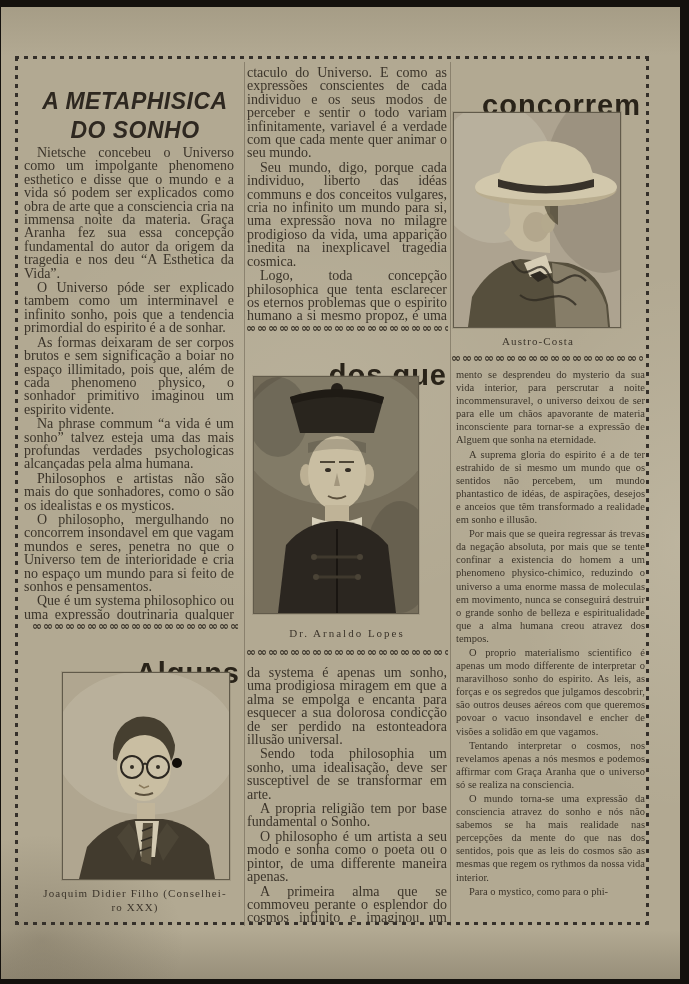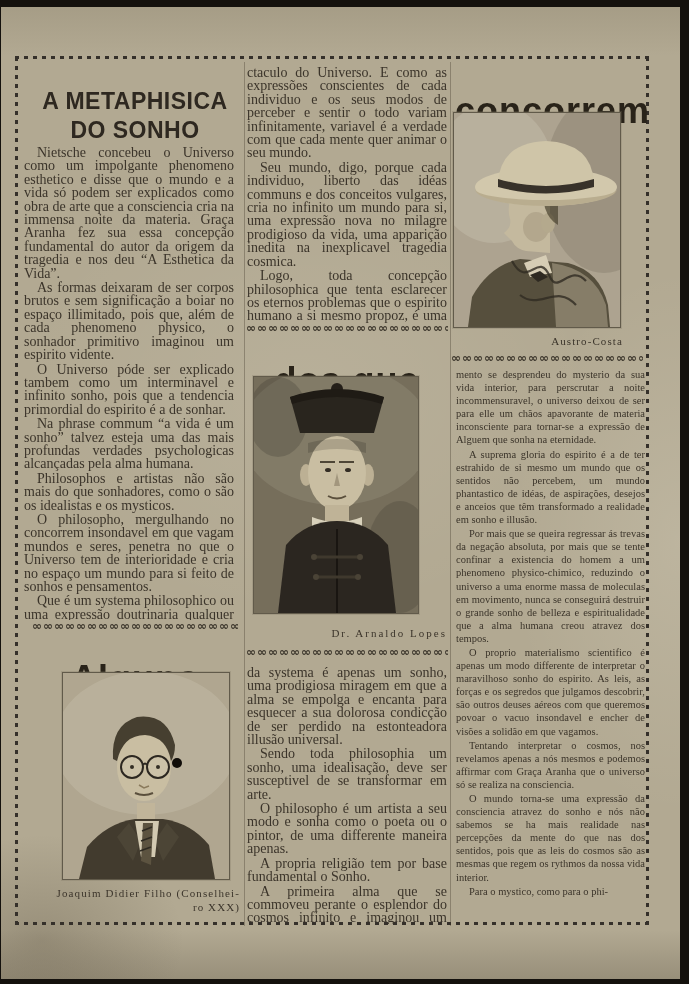--- a/index.html
+++ b/index.html
@@ -17,33 +17,33 @@
   .edge{position:absolute;}
   .edge.h{height:3px;left:0;right:0;
     background:repeating-linear-gradient(90deg,#35302a 0 4px,transparent 4px 9px);}
   .edge.v{width:3px;top:0;bottom:0;
     background:repeating-linear-gradient(0deg,#35302a 0 4px,transparent 4px 9px);}
   .edge.t{top:0}.edge.b{bottom:0}.edge.l{left:0}.edge.r{right:0}
   .colrule{position:absolute;top:62px;height:864px;width:1px;background:rgba(64,55,40,.35);}
   
   .title{position:absolute;left:30px;top:72px;width:210px;text-align:center;
     font-family:"Liberation Sans",sans-serif;font-weight:700;font-size:23px;line-height:29px;
-    letter-spacing:.5px;color:#2e2820;}
+    letter-spacing:.5px;color:#2e2820;font-style:italic;}
   .bighead{position:absolute;font-family:"Liberation Sans",sans-serif;font-weight:700;
-    font-size:36px;line-height:30px;color:#292319;letter-spacing:1px;text-align:center;}
+    font-size:29px;line-height:30px;color:#292319;letter-spacing:1px;text-align:right;}
   .bodytext{position:absolute;font-size:14px;line-height:13.4px;color:#3b342a;
     text-align:justify;overflow:hidden;}
   .bodytext p{margin:0 0 1px 0;}
   .para{text-indent:13px;}
   .cont{text-indent:0;}
   .small{font-size:10.5px;line-height:13.1px;}
   .chain{position:absolute;font-family:"DejaVu Sans",sans-serif;font-weight:700;font-size:12px;
     line-height:12px;color:#3a342a;letter-spacing:1px;white-space:nowrap;overflow:hidden;}
   .caption{position:absolute;font-size:11px;line-height:14px;letter-spacing:1.1px;
-    color:#3c352b;text-align:right;}
+    color:#3c352b;text-align:center;}
   .photo{position:absolute;border:1px solid rgba(50,43,32,.55);
     box-shadow:inset 0 0 20px rgba(35,30,22,.45), 0 0 0 1px rgba(120,110,90,.25);
     background:#9c927c;overflow:hidden;}
   .photo svg{display:block;}
 </style>
 </head>
 <body>
 
 <div class="page">
   <div class="paper"></div>
@@ -58,22 +58,22 @@
   <div class="colrule" style="left:244px"></div>
   <div class="colrule" style="left:450px"></div>
 
   <h1 class="title">
     <span>A METAPHISICA</span><br>
     <span>DO SONHO</span>
   </h1>
 
   <div class="bodytext" style="left:24px;top:146px;width:210px;height:474px">
     <p class="para">Nietsche concebeu o Universo como um impolgante phenomeno esthetico e disse que o mundo e a vida só podem ser explicados como obra de arte que a consciencia cria na immensa noite da materia. Graça Aranha fez sua essa concepção fundamental do autor da origem da tragedia e nos deu “A Esthetica da Vida”.</p>
+    <p class="para">O Universo póde ser explicado tambem como um interminavel e infinito sonho, pois que a tendencia primordial do espirito é a de sonhar.</p>
     <p class="para">As formas deixaram de ser corpos brutos e sem significação a boiar no espaço illimitado, pois que, além de cada phenomeno physico, o sonhador primitivo imaginou um espirito vidente.</p>
-    <p class="para">O Universo póde ser explicado tambem como um interminavel e infinito sonho, pois que a tendencia primordial do espirito é a de sonhar.</p>
     <p class="para">Na phrase commum “a vida é um sonho” talvez esteja uma das mais profundas verdades psychologicas alcançadas pela alma humana.</p>
     <p class="para">Philosophos e artistas não são mais do que sonhadores, como o são os idealistas e os mysticos.</p>
     <p class="para">O philosopho, mergulhando no concorrem insondavel em que vagam mundos e seres, penetra no que o Universo tem de interioridade e cria no espaço um mundo para si feito de sonhos e pensamentos.</p>
     <p class="para">Que é um systema philosophico ou uma expressão doutrinaria qualquer senão um grande sonho plasmado pelo pensamento?</p>
   </div>
 
   <div class="chain" style="left:32px;top:620px;width:206px">∞∞∞∞∞∞∞∞∞∞∞∞∞∞∞∞∞∞∞∞∞∞∞∞∞∞∞∞∞∞∞∞∞∞∞∞</div>
   <h2 class="bighead" style="left:30px;top:634px;width:210px">Alguns</h2>
 
   <div class="photo" style="left:62px;top:672px;width:166px;height:206px">
@@ -143,22 +143,22 @@
       <circle cx="62" cy="200" r="3" fill="#4a4336"></circle>
         <circle cx="104" cy="200" r="3" fill="#4a4336"></circle>
     </svg>
   </div>
   <div class="caption" style="left:247px;top:626px;width:200px;letter-spacing:2px">Dr. Arnaldo Lopes</div>
   <div class="chain" style="left:246px;top:646px;width:202px">∞∞∞∞∞∞∞∞∞∞∞∞∞∞∞∞∞∞∞∞∞∞∞∞∞∞∞∞∞∞∞∞∞∞∞∞</div>
 
   <div class="bodytext" style="left:247px;top:666px;width:200px;height:258px">
     <p class="cont">da systema é apenas um sonho, uma prodigiosa miragem em que a alma se empolga e encanta para esquecer a sua dolorosa condicção de ser perdido na estonteadora illusão universal.</p>
     <p class="para">Sendo toda philosophia um sonho, uma idealisação, deve ser susceptivel de se transformar em arte.</p>
+    <p class="para">A propria religião tem por base fundamental o Sonho.</p>
     <p class="para">O philosopho é um artista a seu modo e sonha como o poeta ou o pintor, de uma differente maneira apenas.</p>
-    <p class="para">A propria religião tem por base fundamental o Sonho.</p>
     <p class="para">A primeira alma que se commoveu perante o esplendor do cosmos infinito e imaginou um mundo invisivel situado além das estrellas, foi o primeiro propheta da Religião do Sonho.</p>
     <p class="para">No absoluta em que o seu pensa-</p>
   </div>
 
   <h2 class="bighead" style="left:455px;top:66px;width:186px">concorrem</h2>
 
   <div class="photo" style="left:453px;top:112px;width:166px;height:214px">
     <svg width="166" height="214" viewBox="0 0 166 214">
       <rect width="166" height="214" fill="#ada390"></rect>
       <ellipse cx="40" cy="60" rx="60" ry="70" fill="rgba(255,252,240,.14)"></ellipse>

